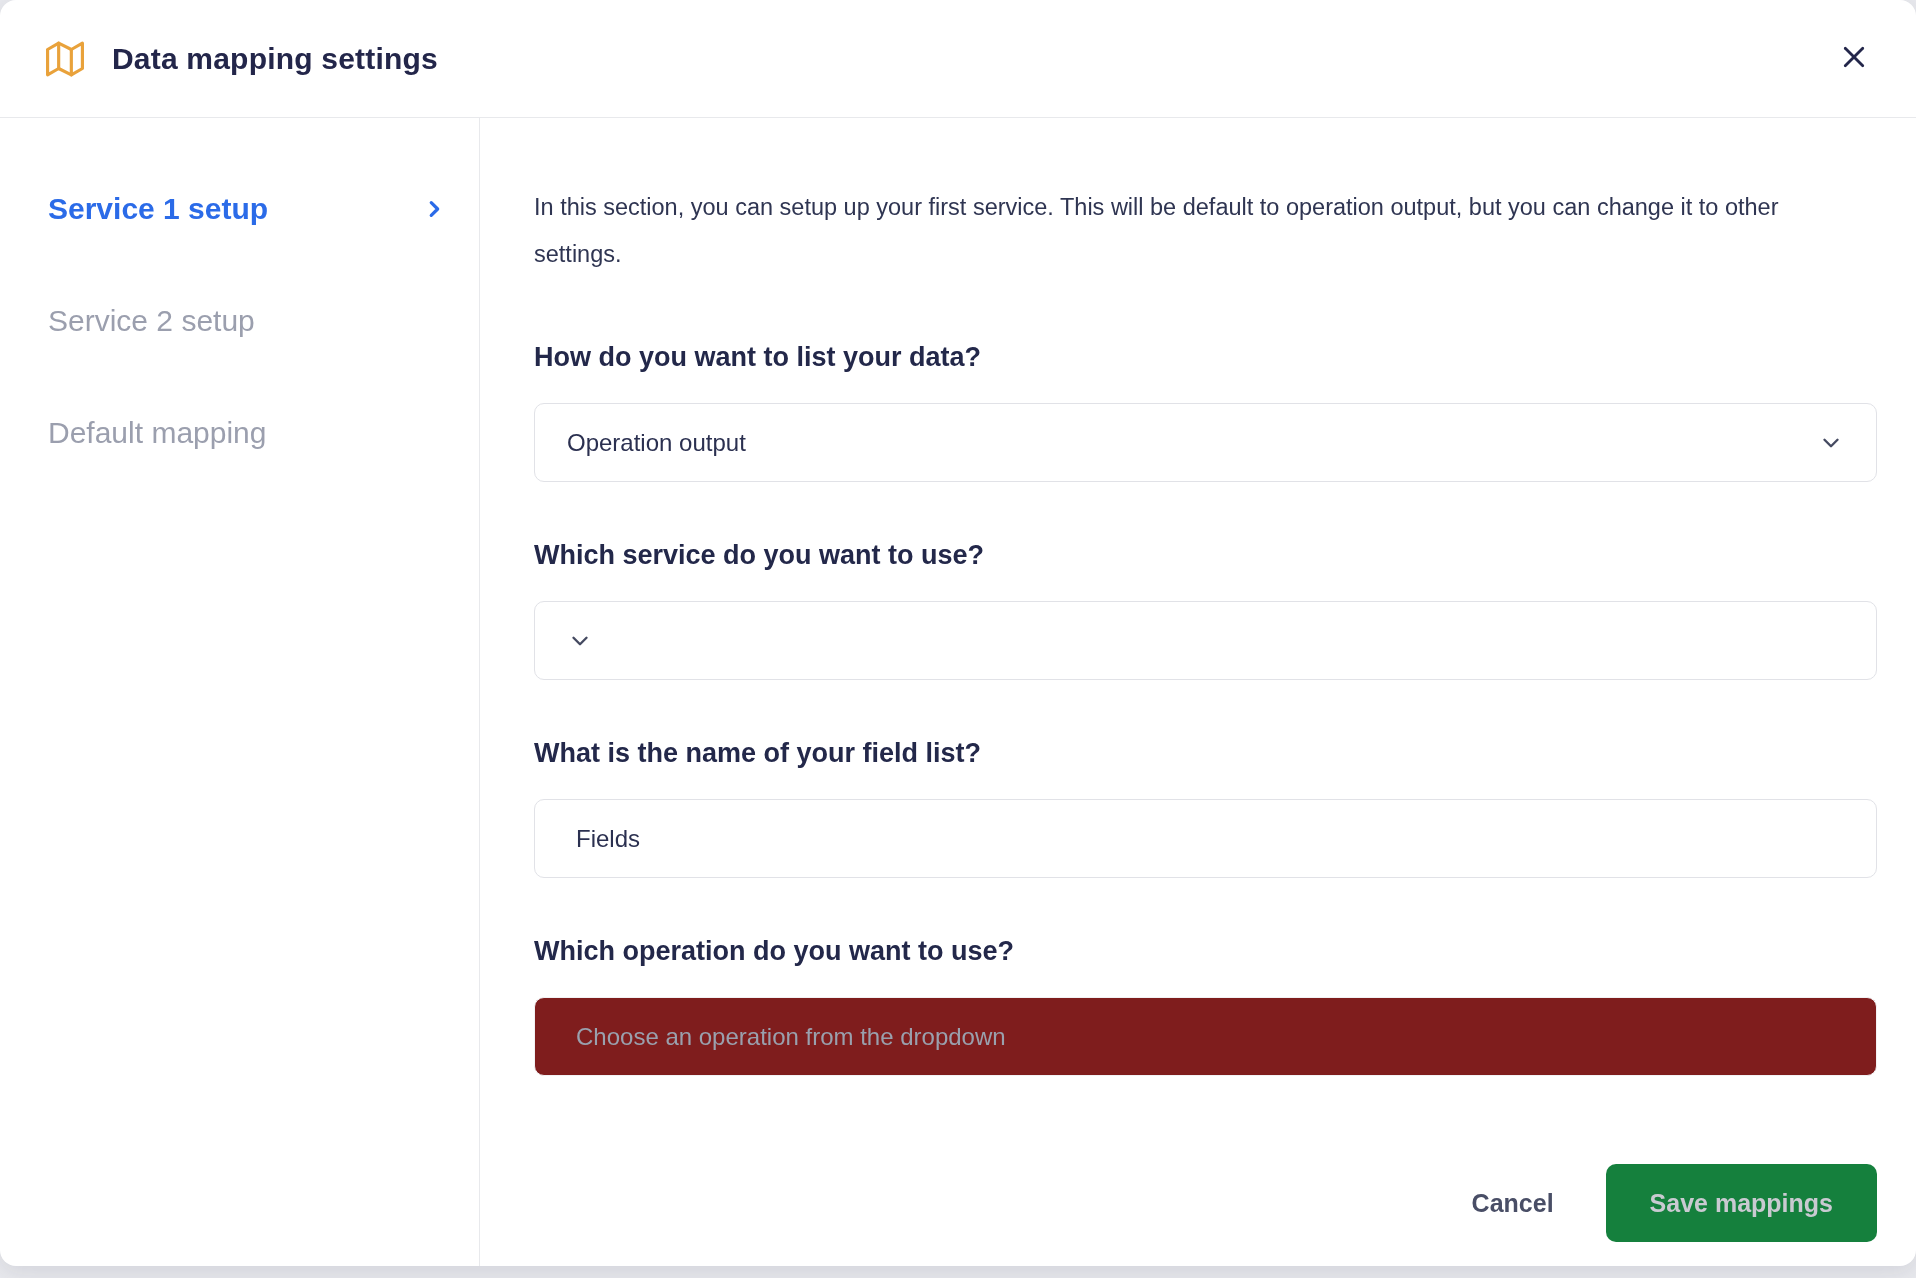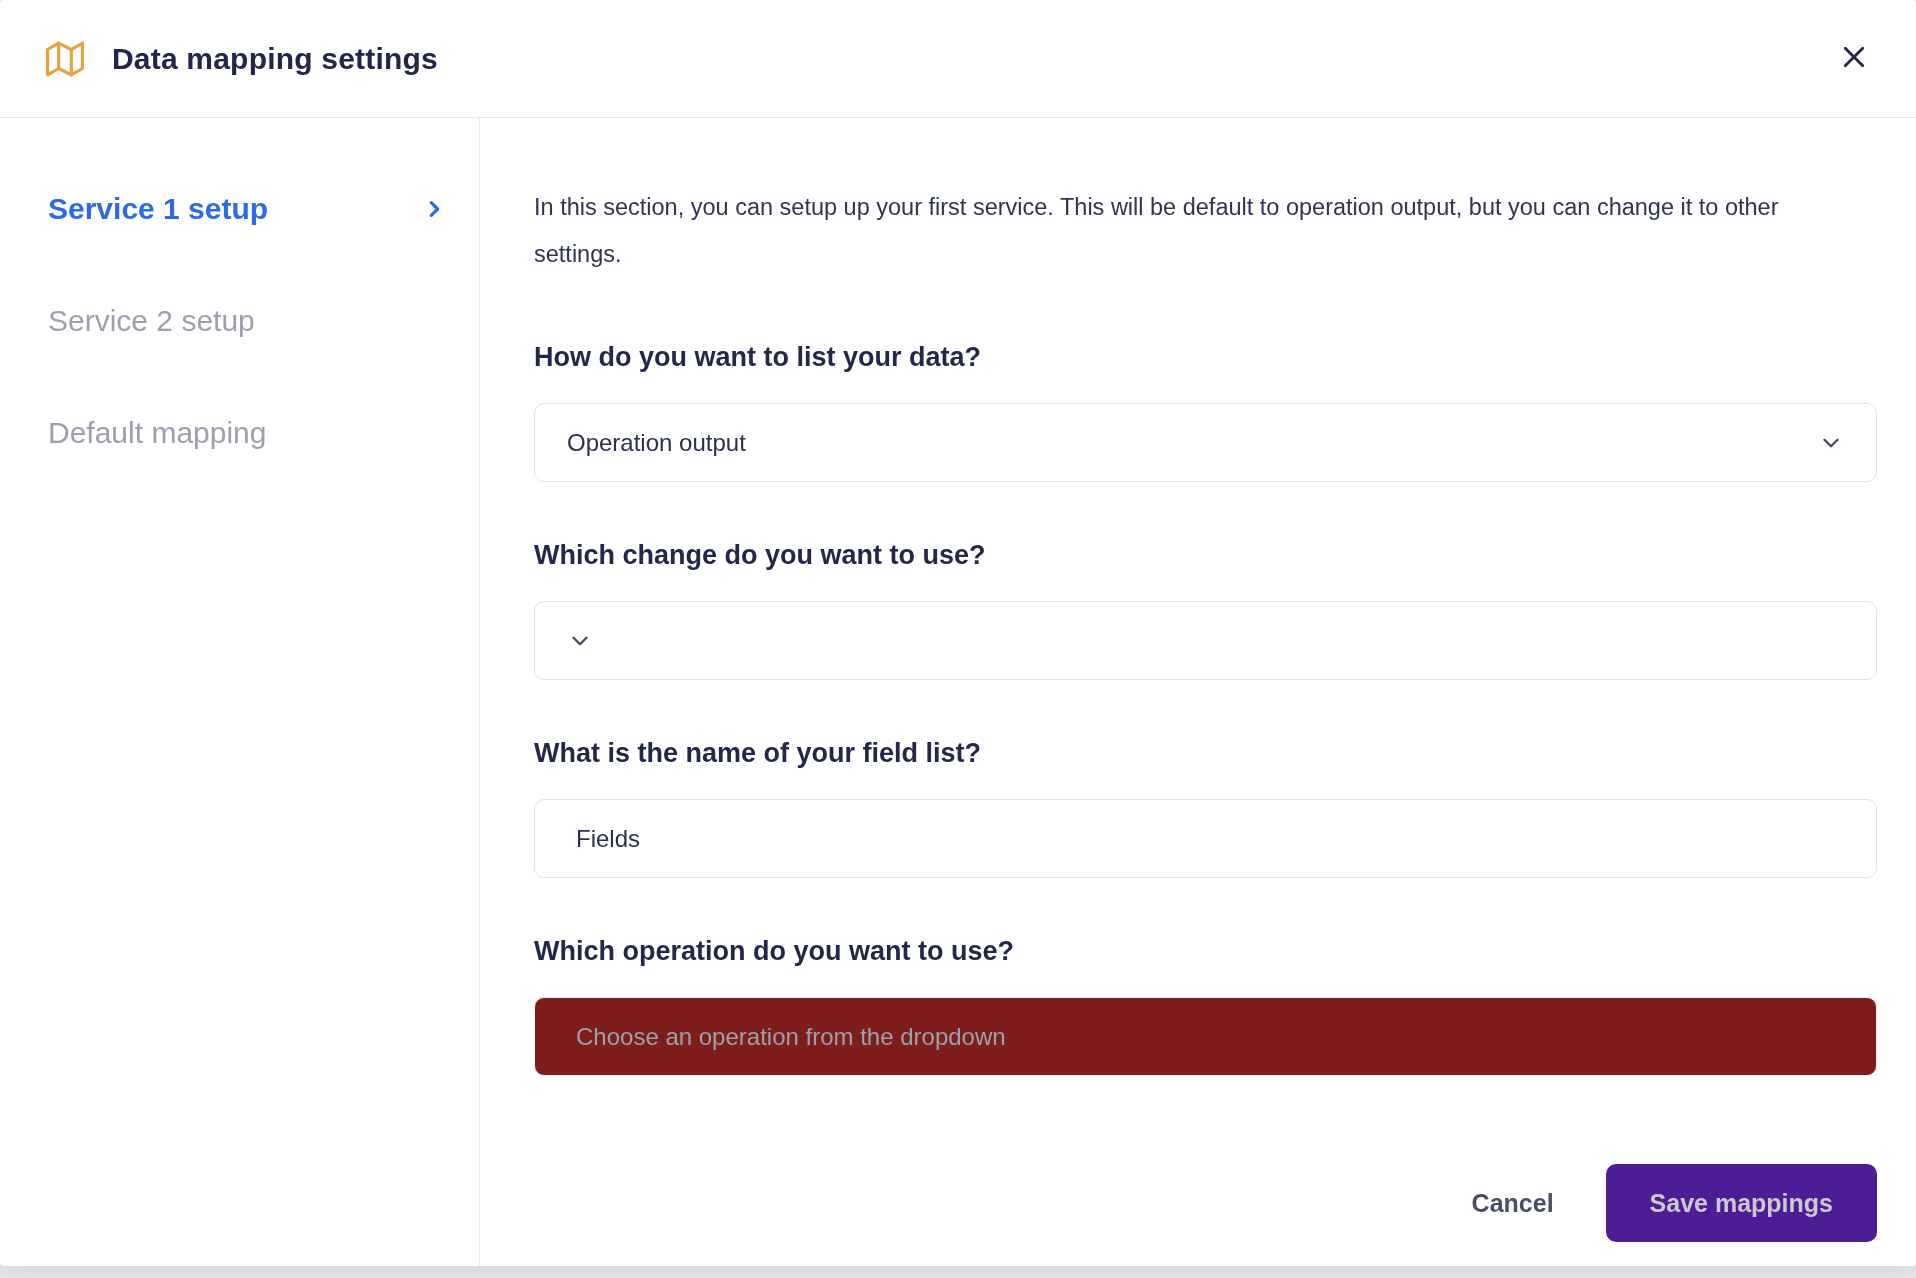--- a/index.html
+++ b/index.html
@@ -7,21 +7,21 @@
   body {
     font-family: "Liberation Sans", "DejaVu Sans", sans-serif;
     background: #e9eaee;
   }
   .modal {
     position: absolute;
     top: 0; left: 0;
     width: 1916px;
     height: 1266px;
     background: #ffffff;
-    border-radius: 4px;
+    border-radius: 16px;
     box-shadow: 0 6px 24px rgba(40,44,78,0.12);
     display: flex;
     flex-direction: column;
     overflow: hidden;
   }
   
   .modal-header {
     height: 118px;
     flex: 0 0 118px;
     display: flex;
@@ -139,21 +139,21 @@
     font-weight: 700;
     color: #494e66;
     cursor: pointer;
     padding: 10px 4px;
   }
   .save-btn {
     height: 78px;
     padding: 0 44px;
     border: none;
     border-radius: 10px;
-    background: #4c1d95;
+    background: #15803d;
     color: #c9cad1;
     font-family: inherit;
     font-size: 25px;
     font-weight: 700;
     cursor: default;
   }
 </style>
 </head>
 <body>
 
@@ -206,21 +206,21 @@
           <span class="select-value">Operation output</span>
           <span>
             <svg class="chev-down" viewBox="0 0 24 24" fill="none" stroke="#454a61" stroke-width="2.2" stroke-linecap="round" stroke-linejoin="round">
               <path d="M6 9l6 6 6-6"></path>
             </svg>
           </span>
         </div>
       </div>
 
       <div class="field-group">
-        <label class="field-label">Which change do you want to use?</label>
+        <label class="field-label">Which service do you want to use?</label>
         <div class="select-box">
           <span>
             <svg class="chev-down" viewBox="0 0 24 24" fill="none" stroke="#454a61" stroke-width="2.2" stroke-linecap="round" stroke-linejoin="round">
               <path d="M6 9l6 6 6-6"></path>
             </svg>
           </span>
         </div>
       </div>
 
       <div class="field-group">

